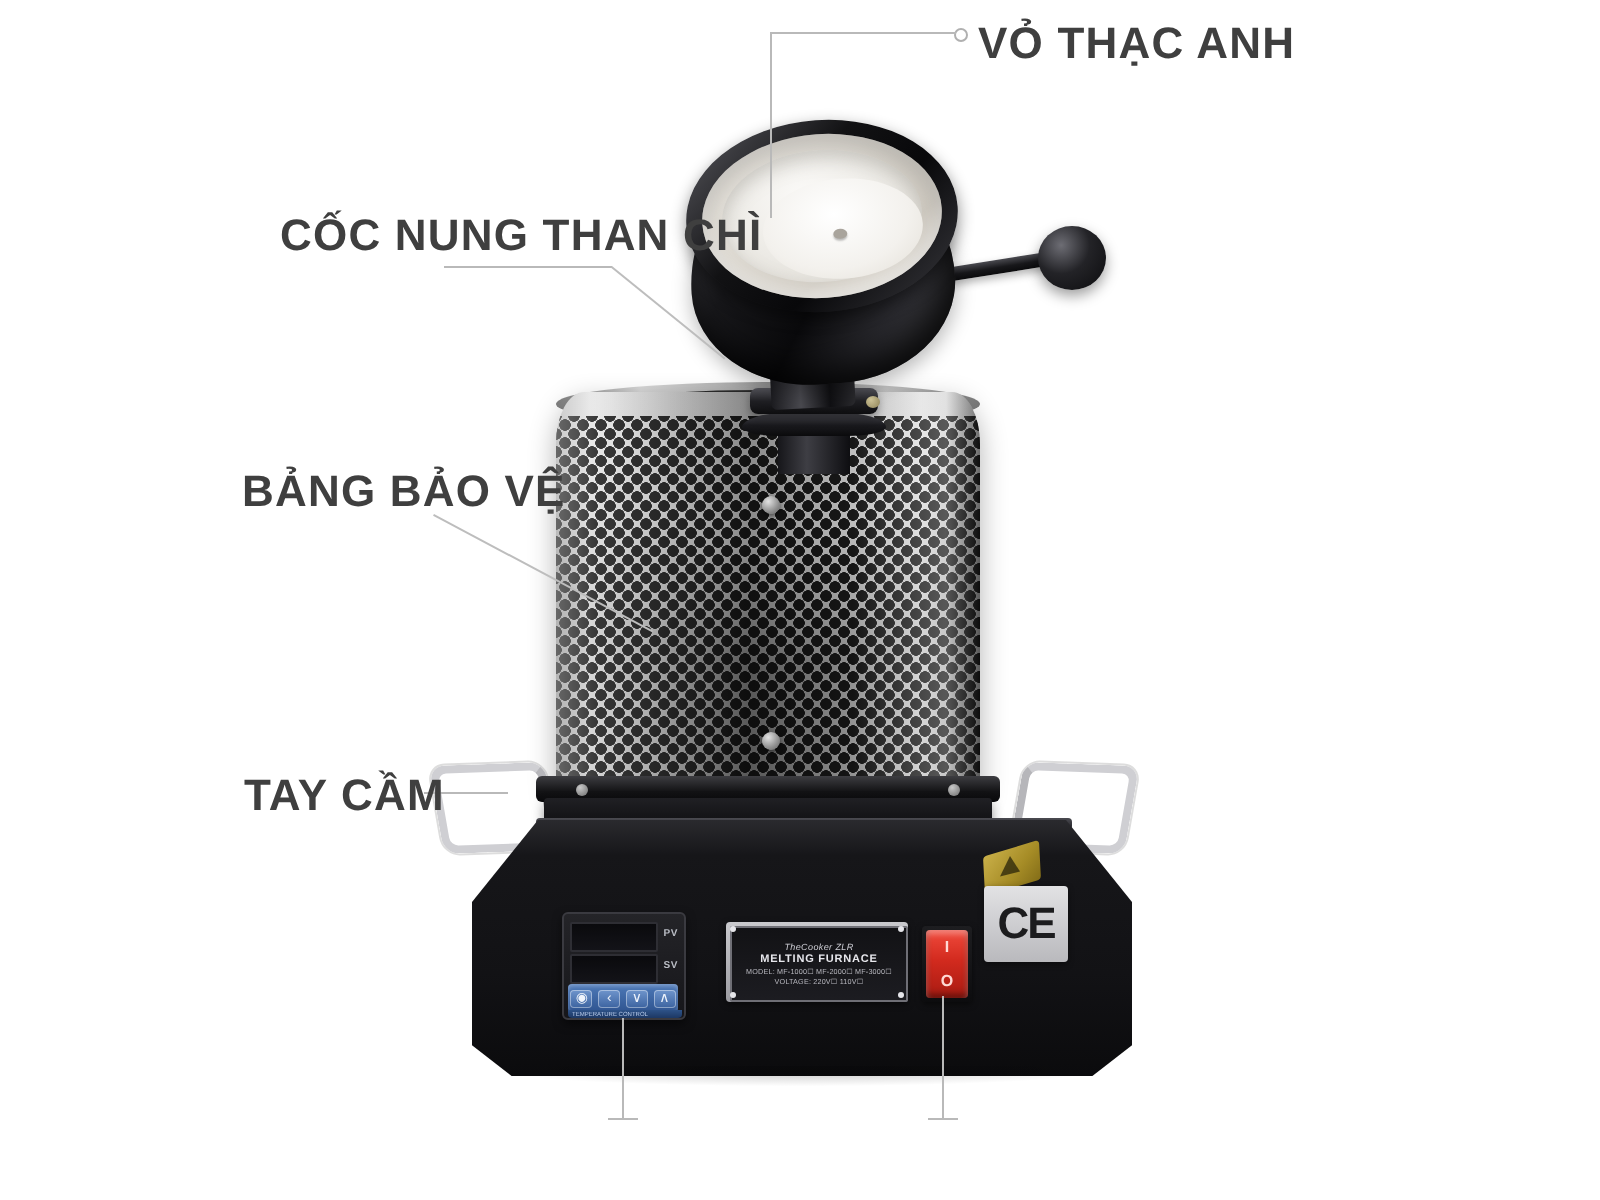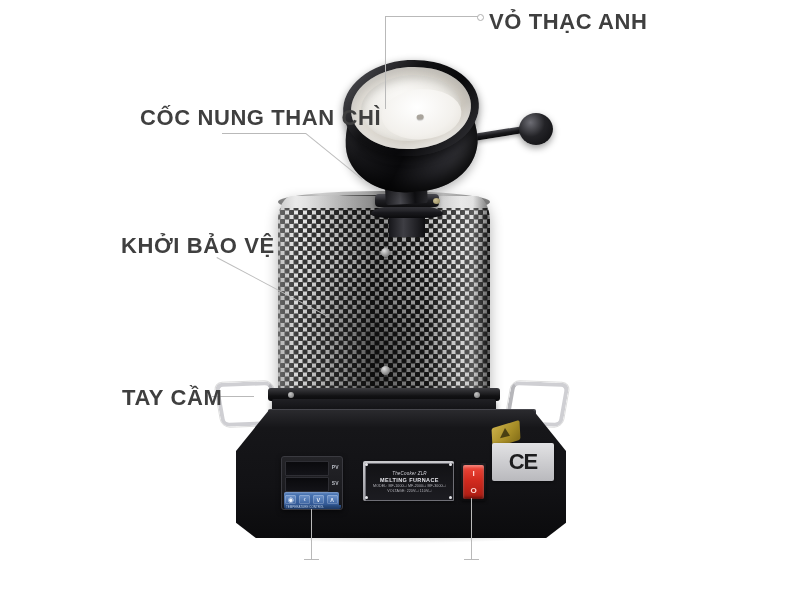--- a/index.html
+++ b/index.html
@@ -282,21 +282,21 @@
     width:100%;height:100%;border-radius:2px;
     background:linear-gradient(180deg,#f04a3c 0%,#d22a1e 45%,#a81b12 100%);
     display:flex;flex-direction:column;align-items:center;
     justify-content:space-around;
     box-shadow:inset 0 2px 3px rgba(255,255,255,.35), inset 0 -2px 3px rgba(0,0,0,.4);
   }
   .rk{color:#ffd9d4;font-size:8px;font-weight:bold;line-height:1;}
 
   
   #ce{
-    position:absolute;left:492px;top:443px;width:62px;height:38px;
+    position:absolute;left:492px;top:443px;width:42px;height:38px;
     background:linear-gradient(180deg,#e2e2e4,#b9b9bd);
     border-radius:2px;
     display:flex;align-items:center;justify-content:center;
     box-shadow:0 1px 3px rgba(0,0,0,.45);
   }
   #ce-text{
     font-family:"Liberation Sans", sans-serif;
     font-size:22px;font-weight:bold;color:#1c1c1e;letter-spacing:-1px;
   }
 </style>
@@ -401,16 +401,16 @@
   <div class="ln h" style="left:212px;top:396px;width:42px;"></div>
 
   <div class="ln v" style="left:311px;top:509px;height:50px;"></div>
   <div class="ln h" style="left:304px;top:559px;width:15px;"></div>
 
   <div class="ln v" style="left:471px;top:498px;height:61px;"></div>
   <div class="ln h" style="left:464px;top:559px;width:15px;"></div>
 
   <div class="label" id="lbl-quartz">VỎ THẠC ANH</div>
   <div class="label" id="lbl-crucible">CỐC NUNG THAN CHÌ</div>
-  <div class="label" id="lbl-mesh">KHỞI BẢO VỆ</div>
+  <div class="label" id="lbl-mesh">BẢNG BẢO VỆ</div>
   <div class="label" id="lbl-handle">TAY CẦM</div>
 
 </div>
 
 </body></html>

